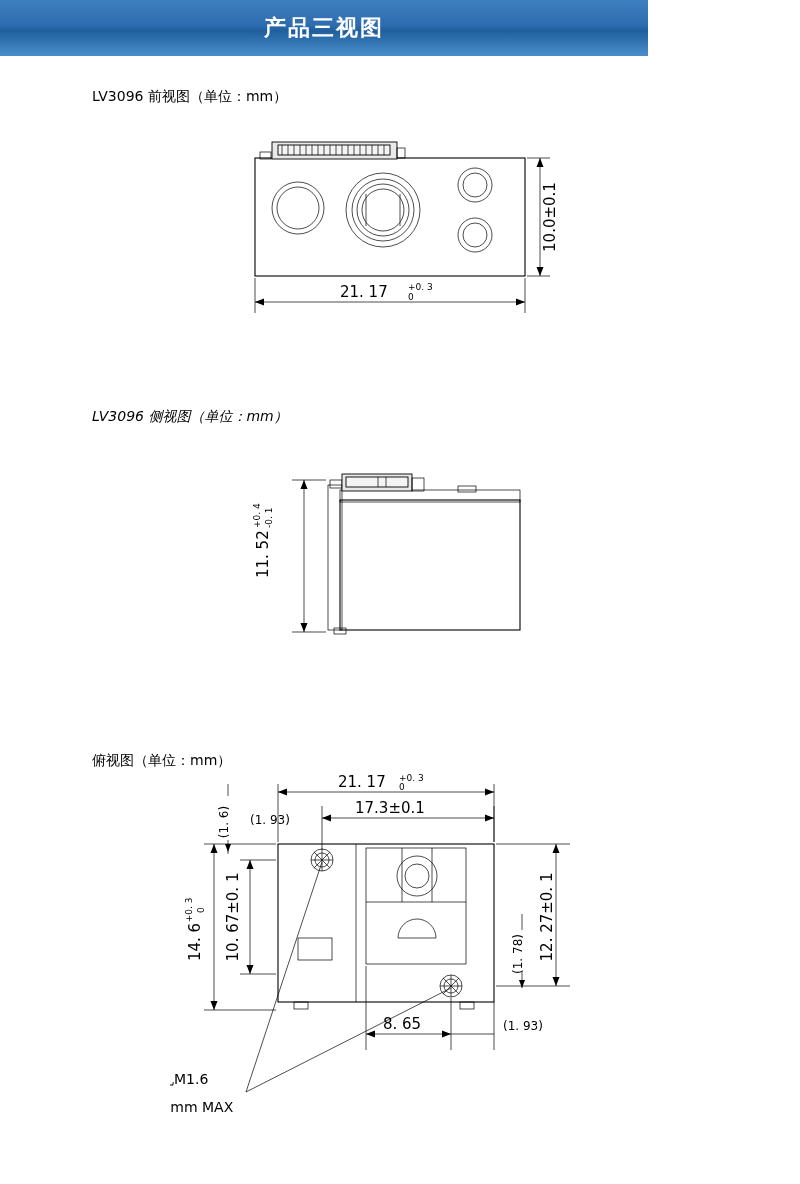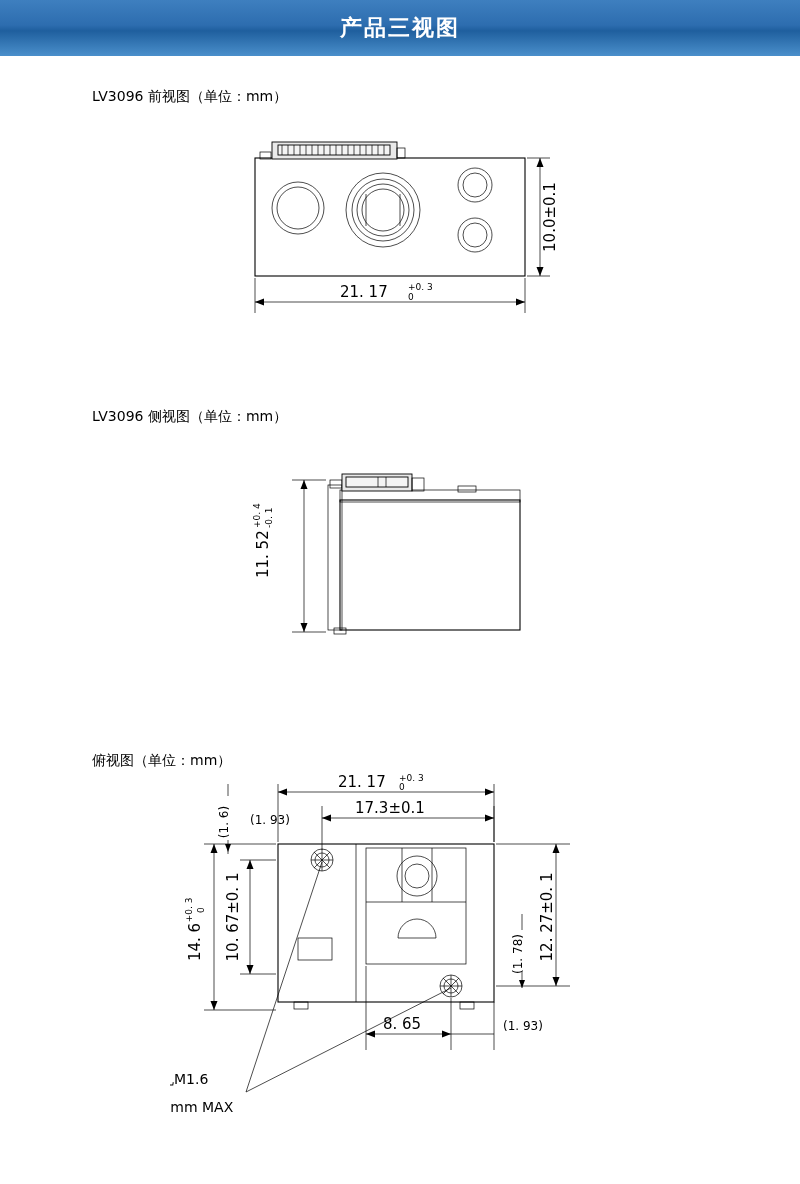--- a/index.html
+++ b/index.html
@@ -9,21 +9,21 @@
   body {
     width: 800px;
     height: 1184px;
     background: #ffffff;
     font-family: "Liberation Sans", sans-serif;
     color: #000;
     position: relative;
     overflow: hidden;
   }
   .header-bar {
-    width: 800px;
+    width: 648px;
     height: 56px;
     background: linear-gradient(to bottom, #3e7fbf 0%, #2d6daf 45%, #1f5f9e 55%, #4a8fcb 100%);
     position: relative;
   }
   .header-bar .title {
     position: absolute;
     left: 0; right: 0;
     top: 50%;
     transform: translateY(-50%);
     text-align: center;
@@ -128,21 +128,21 @@
       <line x1="25" y1="172" x2="295" y2="172"></line>
     </g>
     <path d="M25 172 l9 -3.5 l0 7 z" fill="#000"></path>
     <path d="M295 172 l-9 -3.5 l0 7 z" fill="#000"></path>
     <text class="dimtext" x="110" y="167" font-size="17" font-weight="normal">21. 17</text>
     <text class="dimsup" x="178" y="160">+0. 3</text>
     <text class="dimsup" x="178" y="170">0</text>
   </svg>
 </div>
 
-<div class="section-label" style="left:92px; top:408px;">LV3096 侧视图（单位：mm）</div>
+<div class="section-label" style="left:92px; top:408px;font-style:italic;">LV3096 侧视图（单位：mm）</div>
 
 <div class="figure" style="left:230px; top:450px;">
   <svg width="400" height="210" viewBox="0 0 400 210">
 
     <rect class="body-fill" x="110" y="50" width="180" height="130"></rect>
 
     <rect class="thin" x="110" y="40" width="180" height="12" fill="#f5f5f5"></rect>
 
     <rect class="thin" x="98" y="35" width="14" height="145" fill="#ffffff"></rect>
     <rect class="thin" x="100" y="30" width="12" height="8" fill="#ededed"></rect>

